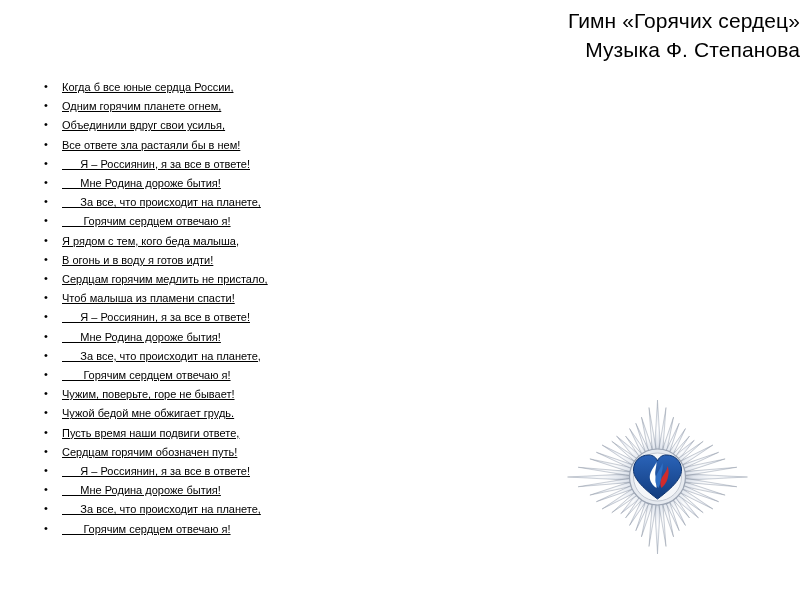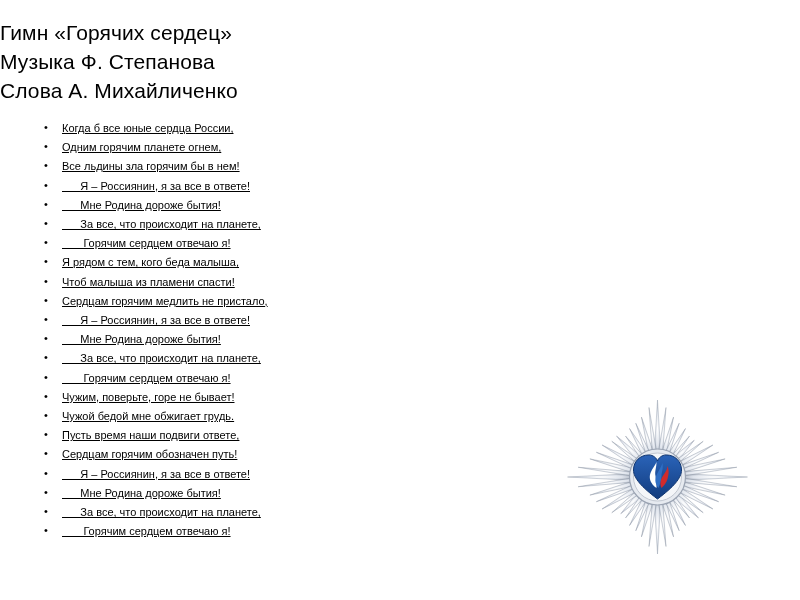--- a/index.html
+++ b/index.html
@@ -15,22 +15,22 @@
     position: relative;
     overflow: hidden;
   }
   .slide {
     position: relative;
     width: 800px;
     height: 600px;
     box-sizing: border-box;
   }
   .title-block {
-    padding-top: 18px;
-    text-align: left;
+    padding-top: 6px;
+    text-align: right;
   }
   .title-line {
     font-size: 21px;
     line-height: 29px;
     font-weight: normal;
     color: #000000;
     letter-spacing: 0.1px;
   }
   .lyrics {
     margin: 14px 0 0 0;
@@ -67,34 +67,35 @@
   }
 </style>
 </head>
 <body>
 
 <div class="slide">
 
   <div class="title-block">
     <div class="title-line">Гимн «Горячих сердец»</div>
     <div class="title-line">Музыка Ф. Степанова</div>
-    <div class="title-line">Слова А. Михайличенко</div>
   </div>
 
   <ul class="lyrics">
     <li>Когда б все юные сердца России,</li>
     <li>Одним горячим планете огнем,</li>
-    <li>Все льдины зла горячим бы в нем!</li>
+    <li>Объединили вдруг свои усилья,</li>
+    <li>Все ответе зла растаяли бы в нем!</li>
     <li>      Я – Россиянин, я за все в ответе!</li>
     <li>      Мне Родина дороже бытия!</li>
     <li>      За все, что происходит на планете,</li>
     <li>       Горячим сердцем отвечаю я!</li>
     <li>Я рядом с тем, кого беда малыша,</li>
+    <li>В огонь и в воду я готов идти!</li>
+    <li>Сердцам горячим медлить не пристало,</li>
     <li>Чтоб малыша из пламени спасти!</li>
-    <li>Сердцам горячим медлить не пристало,</li>
     <li>      Я – Россиянин, я за все в ответе!</li>
     <li>      Мне Родина дороже бытия!</li>
     <li>      За все, что происходит на планете,</li>
     <li>       Горячим сердцем отвечаю я!</li>
     <li>Чужим, поверьте, горе не бывает!</li>
     <li>Чужой бедой мне обжигает грудь.</li>
     <li>Пусть время наши подвиги ответе,</li>
     <li>Сердцам горячим обозначен путь!</li>
     <li>      Я – Россиянин, я за все в ответе!</li>
     <li>      Мне Родина дороже бытия!</li>

